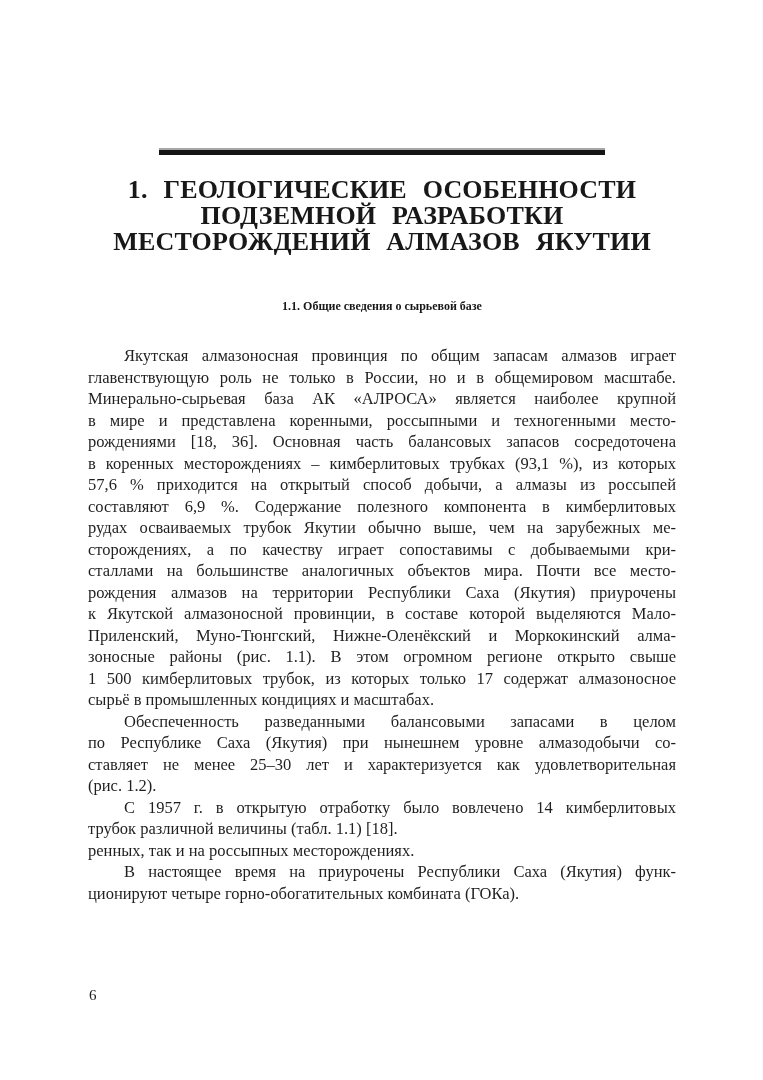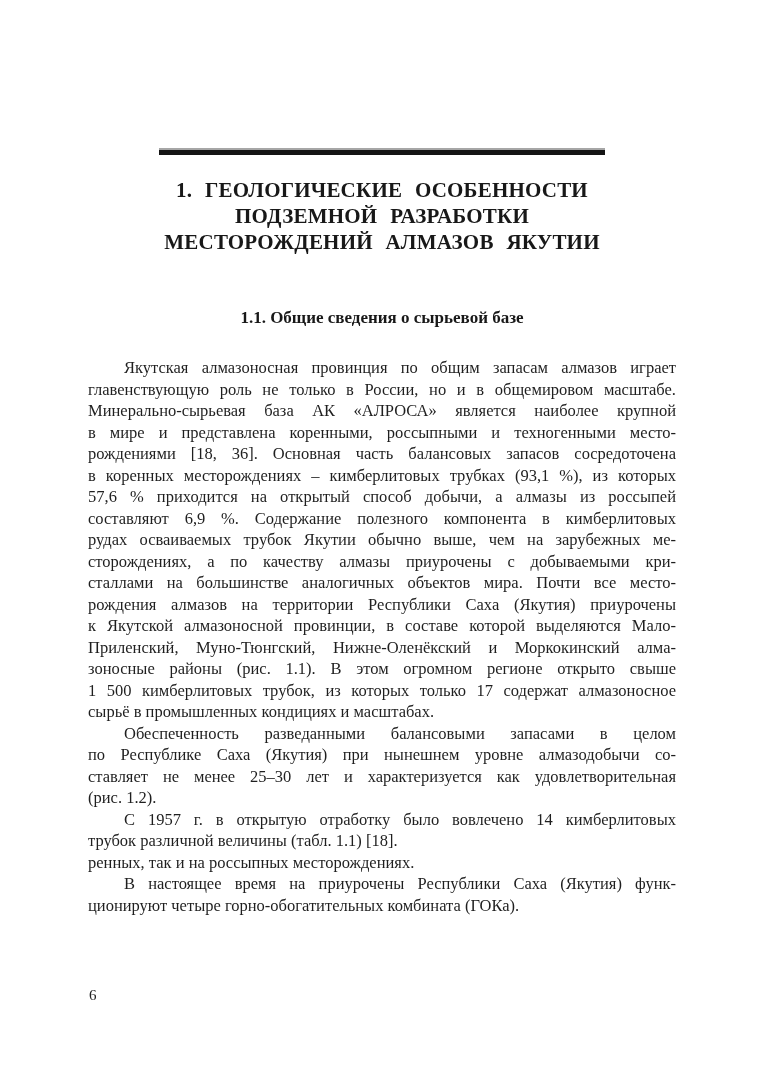--- a/index.html
+++ b/index.html
@@ -26,31 +26,31 @@
     margin: 148px auto 0 auto;
     width: 446px;
     height: 5px;
     background: #141414;
     border-top: 2px solid #a6a6a6;
   }
   .chapter-title {
     margin-top: 22px;
     text-align: center;
     font-weight: bold;
-    font-size: 21px;
+    font-size: 26px;
     line-height: 26px;
     word-spacing: 0.35em;
     letter-spacing: 0.2px;
     color: #181818;
   }
   .section-heading {
-    margin-top: 52px;
+    margin-top: 40px;
     text-align: center;
     font-weight: bold;
-    font-size: 17px;
+    font-size: 12px;
     line-height: 22px;
     color: #181818;
   }
   .body-text {
     margin-top: 28px;
     font-size: 16.5px;
     line-height: 21.5px;
     color: #1f1f1f;
   }
   .body-text .line {
@@ -92,21 +92,21 @@
     <div class="body-text">
         <div class="line first">Якутская алмазоносная провинция по общим запасам алмазов играет</div>
         <div class="line">главенствующую роль не только в России, но и в общемировом масштабе.</div>
         <div class="line">Минерально-сырьевая база АК «АЛРОСА» является наиболее крупной</div>
         <div class="line">в мире и представлена коренными, россыпными и техногенными место-</div>
         <div class="line">рождениями [18, 36]. Основная часть балансовых запасов сосредоточена</div>
         <div class="line">в коренных месторождениях – кимберлитовых трубках (93,1 %), из которых</div>
         <div class="line">57,6 % приходится на открытый способ добычи, а алмазы из россыпей</div>
         <div class="line">составляют 6,9 %. Содержание полезного компонента в кимберлитовых</div>
         <div class="line">рудах осваиваемых трубок Якутии обычно выше, чем на зарубежных ме-</div>
-        <div class="line">сторождениях, а по качеству алмазы приурочены с добываемыми кри-</div>
+        <div class="line">сторождениях, а по качеству играет сопоставимы с добываемыми кри-</div>
         <div class="line">сталлами на большинстве аналогичных объектов мира. Почти все место-</div>
         <div class="line">рождения алмазов на территории Республики Саха (Якутия) приурочены</div>
         <div class="line">к Якутской алмазоносной провинции, в составе которой выделяются Мало-</div>
         <div class="line">Приленский, Муно-Тюнгский, Нижне-Оленёкский и Моркокинский алма-</div>
         <div class="line">зоносные районы (рис. 1.1). В этом огромном регионе открыто свыше</div>
         <div class="line">1 500 кимберлитовых трубок, из которых только 17 содержат алмазоносное</div>
         <div class="line last">сырьё в промышленных кондициях и масштабах.</div>
         <div class="line first">Обеспеченность разведанными балансовыми запасами в целом</div>
         <div class="line">по Республике Саха (Якутия) при нынешнем уровне алмазодобычи со-</div>
         <div class="line">ставляет не менее 25–30 лет и характеризуется как удовлетворительная</div>

